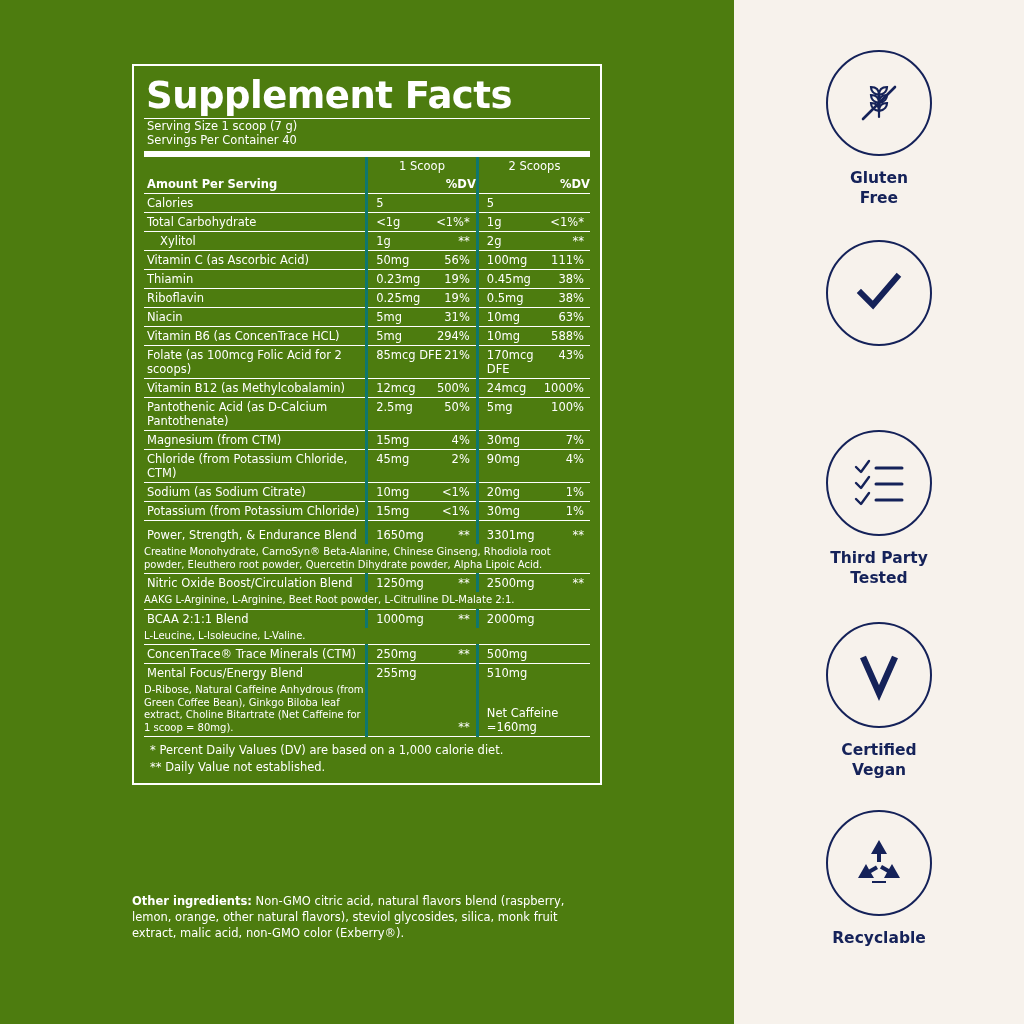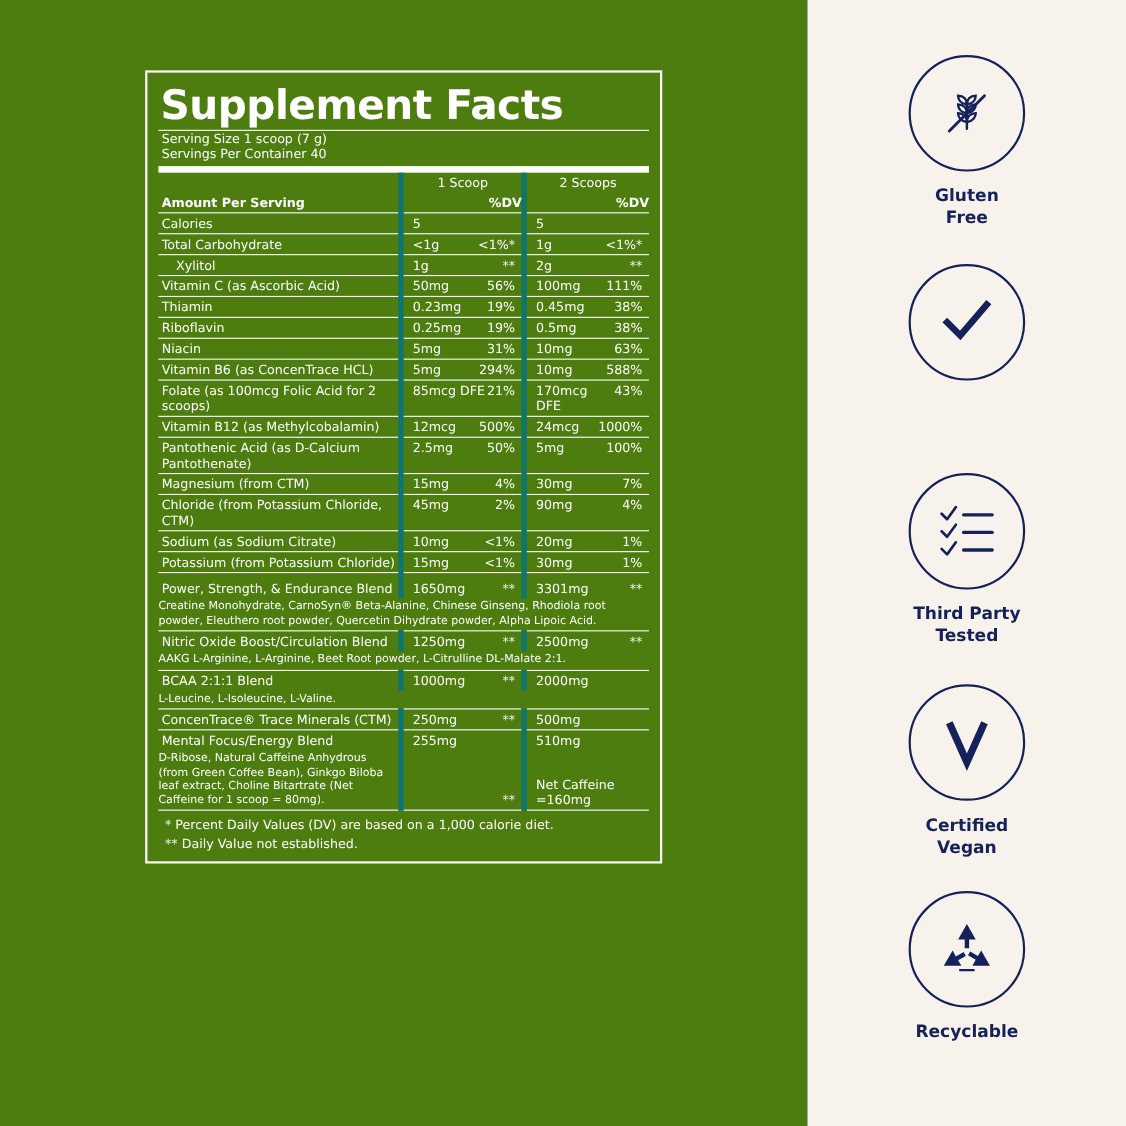--- a/index.html
+++ b/index.html
@@ -44,21 +44,21 @@
   .hdr-row td{border-bottom:none;font-size:11.5px;padding-bottom:1px;}
   .scoop-hdr{text-align:center;border-bottom:1px solid #fff;}
   .dv-hdr{text-align:right;padding-right:6px;}
 
   .amount-row td{font-weight:bold;}
   .cellnum{display:flex;justify-content:space-between;padding:0 6px 0 8px;}
   .cellnum .v{}
   .cellnum .d{}
 
   .brow td{border-bottom:1px solid #ffffff;}
-  .sepcell{border-left:5px solid #0f766e;}
+  .sepcell{border-left:3px solid #0f766e;}
   .indent{padding-left:16px !important;}
   .blend-name{font-weight:normal;}
   .blend-sub{font-size:10px;line-height:12.5px;padding-left:12px;padding-top:1px;}
   .footnote{font-size:11.5px;line-height:15px;padding:6px 0 0 6px;}
   .other{
     position:absolute;left:132px;top:893px;width:470px;color:#ffffff;
     font-size:11.5px;line-height:16px;
   }
   .other b{font-weight:bold;}
 
@@ -432,20 +432,23 @@
           <td class="col-a sepcell" style="text-align:right;padding-right:6px;vertical-align:bottom;">**</td>
           <td class="col-b sepcell" style="padding-left:8px;vertical-align:bottom;">Net Caffeine =160mg</td>
         </tr>
       </tbody>
         </table>
 
       <div class="footnote">* Percent Daily Values (DV) are based on a 1,000 calorie diet.</div>
       <div class="footnote" style="padding-top:2px;">** Daily Value not established.</div>
     </div>
 
+    <div class="other">
+      <b>Other ingredients:</b><span> Non-GMO citric acid, natural flavors blend (raspberry, lemon, orange, other natural flavors), steviol glycosides, silica, monk fruit extract, malic acid, non-GMO color (Exberry®).</span>
+    </div>
   </div>
 
   <div class="right">
     <div class="badges">
 
       <div class="badge b1">
         <div class="circle">
           <svg width="56" height="56" viewBox="0 0 56 56">
             <g stroke="#152259" stroke-width="2.2" fill="none" stroke-linecap="round">
               <path d="M28 42 L28 18"></path>

